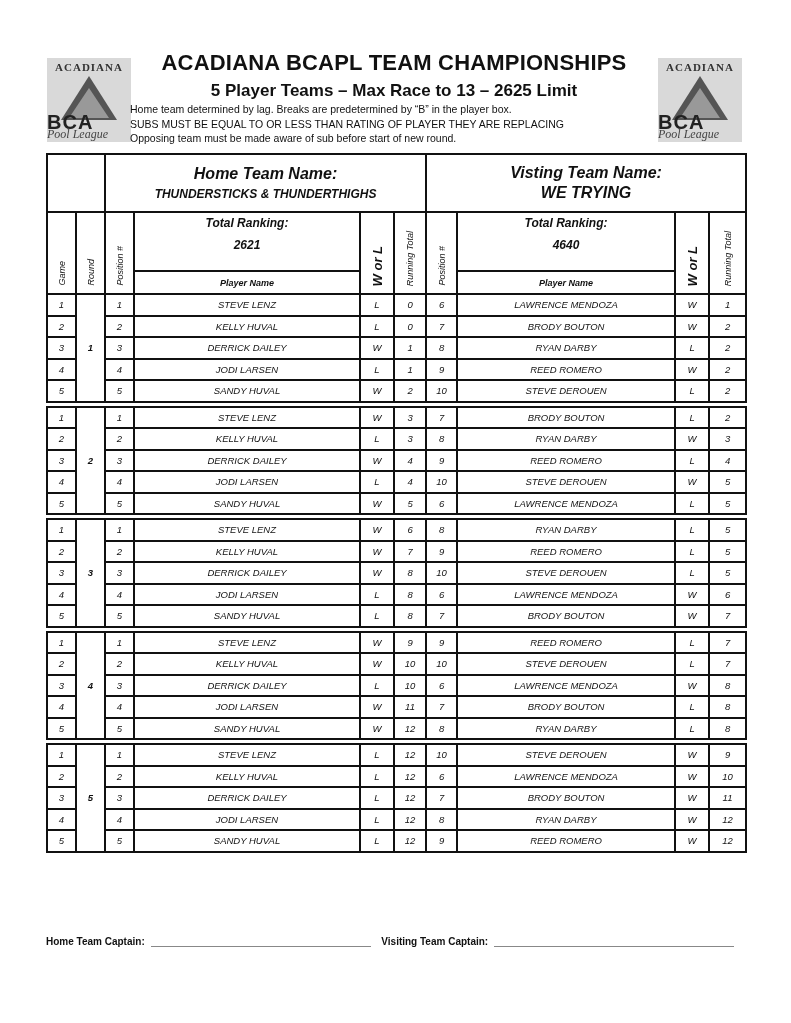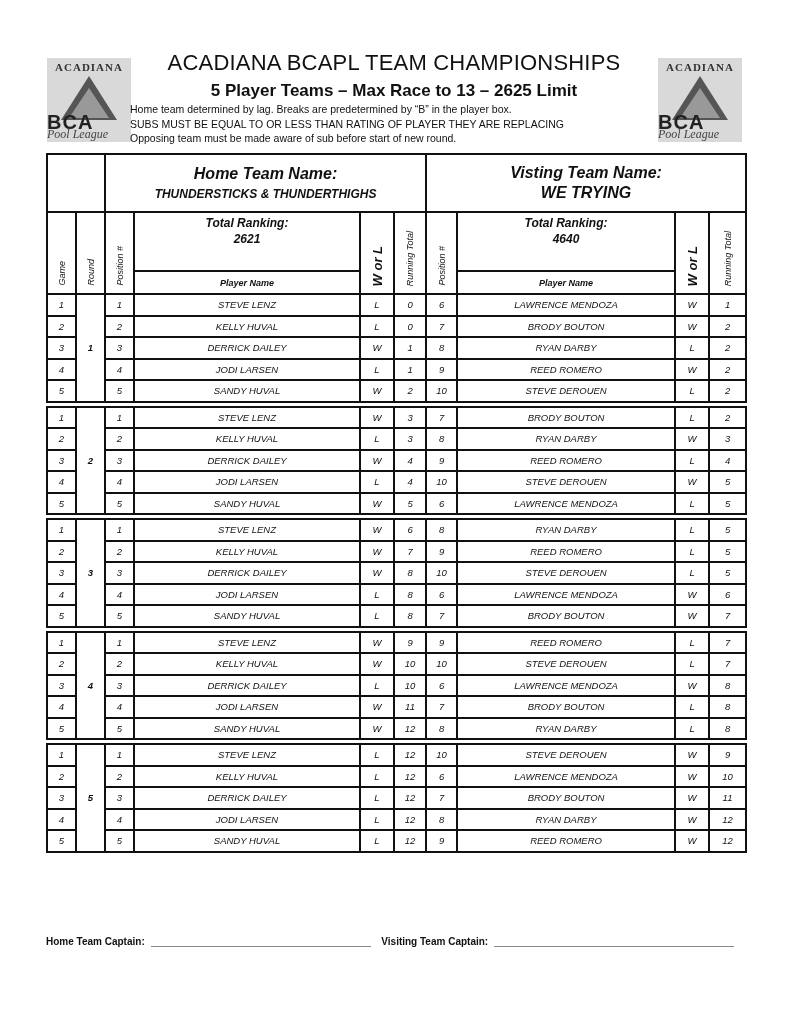--- a/index.html
+++ b/index.html
@@ -6,34 +6,34 @@
   body { width:791px; height:1023px; position:relative; font-family:"Liberation Sans", sans-serif; color:#111; overflow:hidden; }
   .logo { position:absolute; top:58px; width:84px; height:84px; background:#d9d9d9; }
   .logo.left { left:47px; }
   .logo.right { left:658px; }
   .logo .arc { position:absolute; top:3px; left:0; width:84px; text-align:center; font-family:"Liberation Serif", serif; font-size:11px; font-weight:bold; letter-spacing:1px; color:#333; }
   .logo .tri { position:absolute; left:14px; top:18px; width:0; height:0; border-left:28px solid transparent; border-right:28px solid transparent; border-bottom:44px solid #555; }
   .logo .tri-in { position:absolute; left:22px; top:30px; width:0; height:0; border-left:20px solid transparent; border-right:20px solid transparent; border-bottom:30px solid #999; }
   .logo .bca { position:absolute; top:55px; left:0; width:88px; text-align:left; font-size:20px; font-weight:bold; letter-spacing:1px; color:#222; line-height:18px; }
   .logo .pl { position:absolute; top:70px; left:0; width:64px; font-family:"Liberation Serif", serif; font-style:italic; font-size:12px; color:#444; line-height:12px; }
 
-  .title { position:absolute; top:50px; left:130px; width:528px; text-align:center; font-size:22px; font-weight:normal; letter-spacing:0.2px; }
+  .title { position:absolute; top:50px; left:130px; width:528px; text-align:center; font-size:22px; font-weight:bold; letter-spacing:0.2px; }
   .subtitle { position:absolute; top:81px; left:130px; width:528px; text-align:center; font-size:17px; font-weight:bold; }
   .note { position:absolute; left:130px; width:528px; text-align:left; font-size:10.5px; }
   .note1 { top:103px; } .note2 { top:118px; } .note3 { top:132px; }
 
   table.sheet { position:absolute; left:46px; top:153px; width:699px; border-collapse:collapse; table-layout:fixed;font-style:italic; }
   table.sheet td { border:2px solid #111; text-align:center; vertical-align:middle; padding:0; font-size:9px; }
   .hdr-team td { height:56px; }
   .team-label { font-size:16px; font-weight:bold; }
   .team-name-home { font-size:12px; font-weight:bold; margin-top:4px; }
   .team-name-vis { font-size:16px; font-weight:bold; margin-top:2px; }
   .rank-cell { height:54px; vertical-align:top !important; padding-top:3px !important; }
   .rank-label { font-size:12px; font-weight:bold; }
-  .rank-val { font-size:12px; font-weight:bold; margin-top:2px; }
+  .rank-val { font-size:12px; font-weight:bold; margin-top:8px; }
   .pn-cell { height:21px; font-size:10px; font-weight:bold; }
   .vert { writing-mode:vertical-rl; transform:rotate(180deg); display:inline-block; white-space:nowrap; }
   .vsm { font-size:9px; }
   .vwl { font-size:13px; font-weight:bold; }
   .vert-bottom { vertical-align:bottom !important; padding-bottom:5px !important; }
   tr.row td { height:19.5px; font-size:9.5px; }
   td.round { font-size:15px; font-weight:bold; }
   tr.gap td { height:3px; border-left:none; border-right:none; }
   td.pname { font-size:8.5px; }
 

